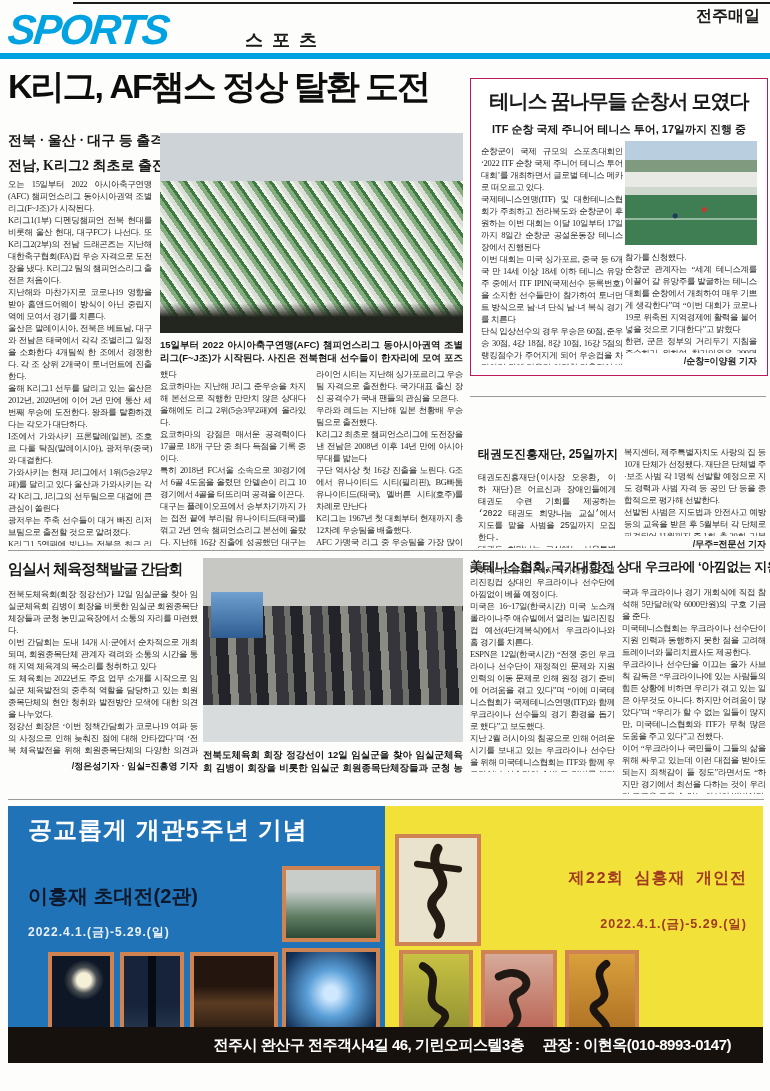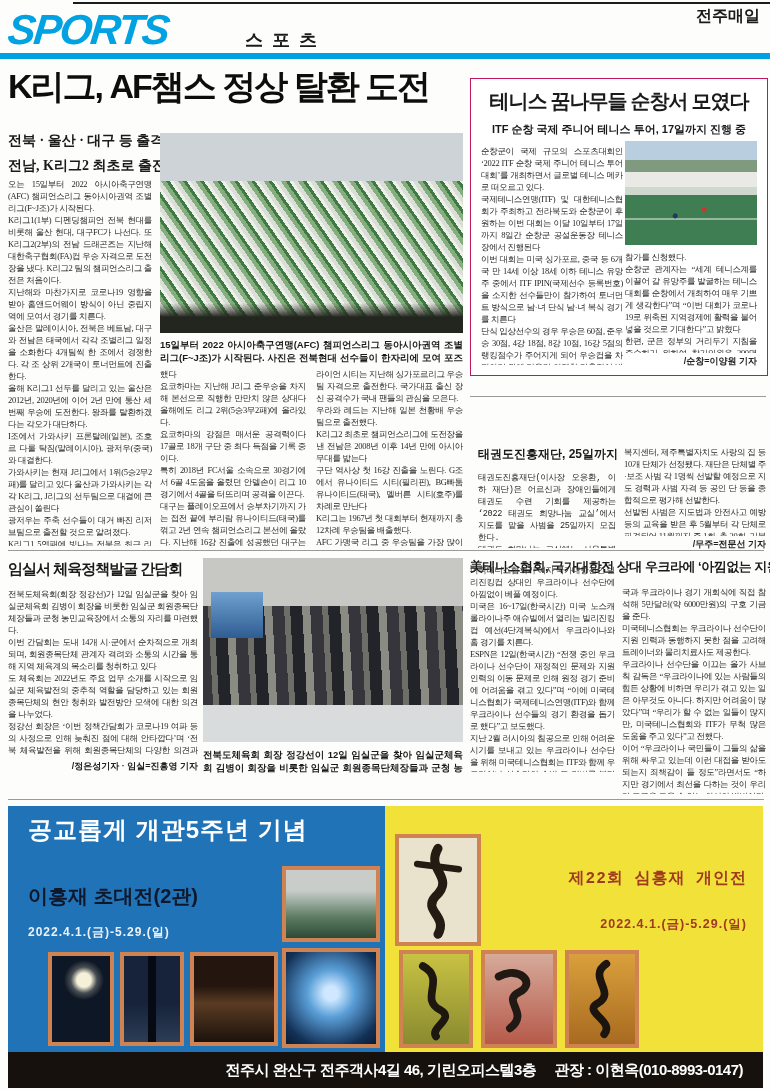--- a/index.html
+++ b/index.html
@@ -75,22 +75,22 @@
   #im-screen{left:8px;top:34px;width:52px;height:46px;background:linear-gradient(180deg,#6fa0cf,#2f5d93);}
   #im-caption{left:203px;top:748px;width:260px;height:27px;font-size:9.5px;font-weight:700;
               line-height:13px;text-align:justify;overflow:hidden;}
   
   #us-title{left:470px;top:558px;width:300px;font-size:13px;font-weight:900;letter-spacing:-0.5px;white-space:nowrap;}
   #us-col1{left:470px;top:564px;width:145px;height:208px;}
   #us-col2{left:622px;top:586px;width:144px;height:208px;}
   
   #ad-blue{left:8px;top:806px;width:377px;height:246px;background:#2173b8;overflow:hidden;}
   #ad-yellow{left:385px;top:806px;width:378px;height:246px;background:#f2e139;overflow:hidden;}
-  #ad-bar{left:8px;top:1052px;width:755px;height:36px;background:#16110d;color:#fff;display:flex;
-          align-items:center;justify-content:flex-end;padding-right:20px;font-size:15px;font-weight:800;
+  #ad-bar{left:8px;top:1027px;width:755px;height:36px;background:#16110d;color:#fff;display:flex;
+          align-items:center;justify-content:flex-end;padding-right:32px;font-size:15px;font-weight:800;
           box-sizing:border-box;letter-spacing:-0.5px;}
   .ad-blue-title{left:20px;top:8px;font-size:24px;color:#fff;font-weight:800;letter-spacing:1px;white-space:nowrap;}
   .ad-blue-exhibit{left:20px;top:70px;font-size:20px;color:#0f172a;font-weight:700;margin-top:7px;}
   .ad-blue-dates{left:20px;top:118px;font-size:12px;color:#eaf1f8;font-weight:600;letter-spacing:1px;}
   #p-mtn{left:274px;top:60px;width:98px;height:76px;
      background:linear-gradient(180deg,#c8cdc9 0 30%,#9fb0a4 45%,#5c7a60 70%,#2e4a38 100%);}
   #p-night{left:274px;top:142px;width:98px;height:100px;
      background:radial-gradient(circle at 50% 45%,#cfe8ff 0 10%,#5a9fd8 35%,#123056 80%,#0a1c33 100%);}
   #p-moon{left:40px;top:146px;width:66px;height:94px;
      background:radial-gradient(circle at 55% 28%,#f5f0d8 0 7px,rgba(245,240,216,.25) 13px,rgba(0,0,0,0) 20px),#0e1726;}

